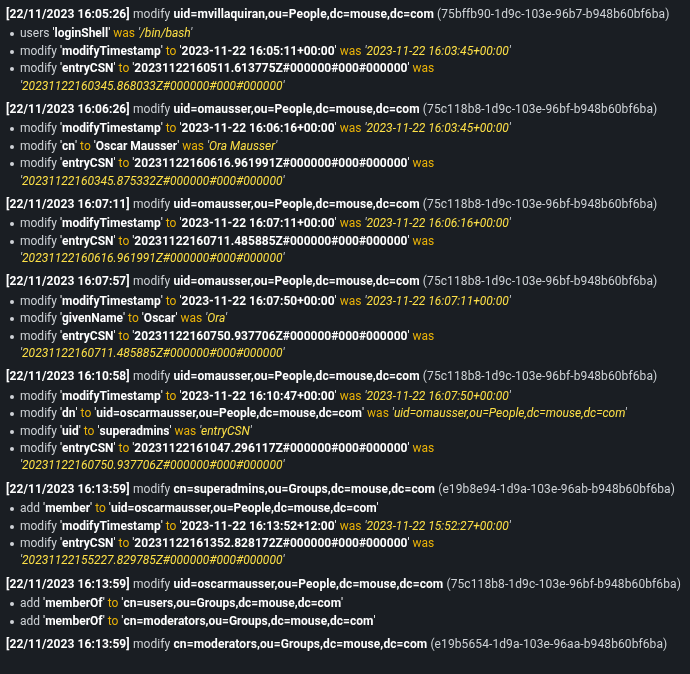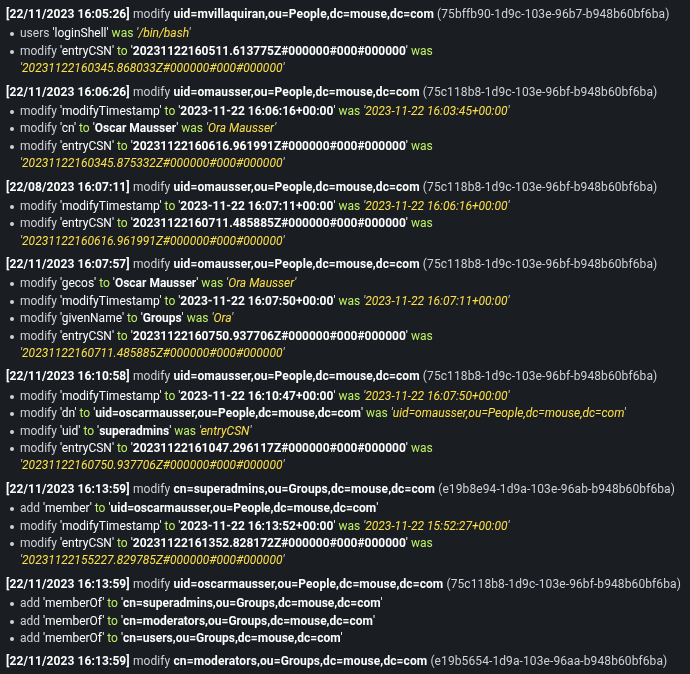--- a/index.html
+++ b/index.html
@@ -4,86 +4,85 @@
 <style>
   html,body{margin:0;padding:0;background:#1a1e23;color:#cfd3d7;font-family:-apple-system,BlinkMacSystemFont,"Segoe UI",Roboto,Helvetica,Arial,sans-serif;font-size:12px;line-height:1.45;}
   .wrap{padding:6px 6px 10px 6px;width:690px;box-sizing:border-box;}
   .entry{margin-bottom:6px;}
   .hdr{font-weight:700;color:#fff;letter-spacing:.1px;}
   .hdr .dim{font-weight:400;color:#cfd3d7;}
   ul.chg{list-style:none;margin:2px 0 0 0;padding:0;}
   ul.chg li{padding-left:14px;position:relative;}
   ul.chg li::before{content:"";position:absolute;left:4px;top:7px;width:4px;height:4px;border-radius:50%;background:#cfd3d7;}
   .op{color:#cfd3d7;}
-  .k{font-weight:400;color:#fff;}
+  .k{font-weight:700;color:#fff;}
   .v{font-weight:700;color:#fff;}
   .old{font-style:italic;color:#fde047;}
-  .was{color:#bef264;}
+  .was{color:#eab308;}
   .q{color:#fff;}
   .qo{font-style:italic;}
 </style>
 </head>
 <body>
 <div class="wrap">
 
 <div id="log">
       <div class="entry">
         <div class="hdr"><span>[22/11/2023 16:05:26]</span> <span class="dim">modify</span> <span>uid=mvillaquiran,ou=People,dc=mouse,dc=com</span> <span class="dim">(75bffb90-1d9c-103e-96b7-b948b60bf6ba)</span></div>
         <ul class="chg">
           <li><span class="op">users</span> <span class="q">'</span><span class="k">loginShell</span><span class="q">'</span> <span class="was">was</span> <span class="qo">'</span><span class="old">/bin/bash</span><span class="qo">'</span></li>
+          <li><span class="op">modify</span> <span class="q">'</span><span class="k">modifyTimestamp</span><span class="q">'</span> <span class="was">to</span> <span class="q">'</span><span class="v">2023-11-22 16:05:11+00:00</span><span class="q">'</span> <span class="was">was</span> <span class="qo">'</span><span class="old">2023-11-22 16:03:45+00:00</span><span class="qo">'</span></li>
           <li><span class="op">modify</span> <span class="q">'</span><span class="k">entryCSN</span><span class="q">'</span> <span class="was">to</span> <span class="q">'</span><span class="v">20231122160511.613775Z#000000#000#000000</span><span class="q">'</span> <span class="was">was</span> <span class="qo">'</span><span class="old">20231122160345.868033Z#000000#000#000000</span><span class="qo">'</span></li>
         </ul>
       </div>
       <div class="entry">
         <div class="hdr"><span>[22/11/2023 16:06:26]</span> <span class="dim">modify</span> <span>uid=omausser,ou=People,dc=mouse,dc=com</span> <span class="dim">(75c118b8-1d9c-103e-96bf-b948b60bf6ba)</span></div>
         <ul class="chg">
           <li><span class="op">modify</span> <span class="q">'</span><span class="k">modifyTimestamp</span><span class="q">'</span> <span class="was">to</span> <span class="q">'</span><span class="v">2023-11-22 16:06:16+00:00</span><span class="q">'</span> <span class="was">was</span> <span class="qo">'</span><span class="old">2023-11-22 16:03:45+00:00</span><span class="qo">'</span></li>
           <li><span class="op">modify</span> <span class="q">'</span><span class="k">cn</span><span class="q">'</span> <span class="was">to</span> <span class="q">'</span><span class="v">Oscar Mausser</span><span class="q">'</span> <span class="was">was</span> <span class="qo">'</span><span class="old">Ora Mausser</span><span class="qo">'</span></li>
           <li><span class="op">modify</span> <span class="q">'</span><span class="k">entryCSN</span><span class="q">'</span> <span class="was">to</span> <span class="q">'</span><span class="v">20231122160616.961991Z#000000#000#000000</span><span class="q">'</span> <span class="was">was</span> <span class="qo">'</span><span class="old">20231122160345.875332Z#000000#000#000000</span><span class="qo">'</span></li>
         </ul>
       </div>
       <div class="entry">
-        <div class="hdr"><span>[22/08/2023 16:07:11]</span> <span class="dim">modify</span> <span>uid=omausser,ou=People,dc=mouse,dc=com</span> <span class="dim">(75c118b8-1d9c-103e-96bf-b948b60bf6ba)</span></div>
+        <div class="hdr"><span>[22/11/2023 16:07:11]</span> <span class="dim">modify</span> <span>uid=omausser,ou=People,dc=mouse,dc=com</span> <span class="dim">(75c118b8-1d9c-103e-96bf-b948b60bf6ba)</span></div>
         <ul class="chg">
           <li><span class="op">modify</span> <span class="q">'</span><span class="k">modifyTimestamp</span><span class="q">'</span> <span class="was">to</span> <span class="q">'</span><span class="v">2023-11-22 16:07:11+00:00</span><span class="q">'</span> <span class="was">was</span> <span class="qo">'</span><span class="old">2023-11-22 16:06:16+00:00</span><span class="qo">'</span></li>
           <li><span class="op">modify</span> <span class="q">'</span><span class="k">entryCSN</span><span class="q">'</span> <span class="was">to</span> <span class="q">'</span><span class="v">20231122160711.485885Z#000000#000#000000</span><span class="q">'</span> <span class="was">was</span> <span class="qo">'</span><span class="old">20231122160616.961991Z#000000#000#000000</span><span class="qo">'</span></li>
         </ul>
       </div>
       <div class="entry">
         <div class="hdr"><span>[22/11/2023 16:07:57]</span> <span class="dim">modify</span> <span>uid=omausser,ou=People,dc=mouse,dc=com</span> <span class="dim">(75c118b8-1d9c-103e-96bf-b948b60bf6ba)</span></div>
         <ul class="chg">
-          <li><span class="op">modify</span> <span class="q">'</span><span class="k">gecos</span><span class="q">'</span> <span class="was">to</span> <span class="q">'</span><span class="v">Oscar Mausser</span><span class="q">'</span> <span class="was">was</span> <span class="qo">'</span><span class="old">Ora Mausser</span><span class="qo">'</span></li>
           <li><span class="op">modify</span> <span class="q">'</span><span class="k">modifyTimestamp</span><span class="q">'</span> <span class="was">to</span> <span class="q">'</span><span class="v">2023-11-22 16:07:50+00:00</span><span class="q">'</span> <span class="was">was</span> <span class="qo">'</span><span class="old">2023-11-22 16:07:11+00:00</span><span class="qo">'</span></li>
-          <li><span class="op">modify</span> <span class="q">'</span><span class="k">givenName</span><span class="q">'</span> <span class="was">to</span> <span class="q">'</span><span class="v">Groups</span><span class="q">'</span> <span class="was">was</span> <span class="qo">'</span><span class="old">Ora</span><span class="qo">'</span></li>
+          <li><span class="op">modify</span> <span class="q">'</span><span class="k">givenName</span><span class="q">'</span> <span class="was">to</span> <span class="q">'</span><span class="v">Oscar</span><span class="q">'</span> <span class="was">was</span> <span class="qo">'</span><span class="old">Ora</span><span class="qo">'</span></li>
           <li><span class="op">modify</span> <span class="q">'</span><span class="k">entryCSN</span><span class="q">'</span> <span class="was">to</span> <span class="q">'</span><span class="v">20231122160750.937706Z#000000#000#000000</span><span class="q">'</span> <span class="was">was</span> <span class="qo">'</span><span class="old">20231122160711.485885Z#000000#000#000000</span><span class="qo">'</span></li>
         </ul>
       </div>
       <div class="entry">
         <div class="hdr"><span>[22/11/2023 16:10:58]</span> <span class="dim">modify</span> <span>uid=omausser,ou=People,dc=mouse,dc=com</span> <span class="dim">(75c118b8-1d9c-103e-96bf-b948b60bf6ba)</span></div>
         <ul class="chg">
           <li><span class="op">modify</span> <span class="q">'</span><span class="k">modifyTimestamp</span><span class="q">'</span> <span class="was">to</span> <span class="q">'</span><span class="v">2023-11-22 16:10:47+00:00</span><span class="q">'</span> <span class="was">was</span> <span class="qo">'</span><span class="old">2023-11-22 16:07:50+00:00</span><span class="qo">'</span></li>
           <li><span class="op">modify</span> <span class="q">'</span><span class="k">dn</span><span class="q">'</span> <span class="was">to</span> <span class="q">'</span><span class="v">uid=oscarmausser,ou=People,dc=mouse,dc=com</span><span class="q">'</span> <span class="was">was</span> <span class="qo">'</span><span class="old">uid=omausser,ou=People,dc=mouse,dc=com</span><span class="qo">'</span></li>
           <li><span class="op">modify</span> <span class="q">'</span><span class="k">uid</span><span class="q">'</span> <span class="was">to</span> <span class="q">'</span><span class="v">superadmins</span><span class="q">'</span> <span class="was">was</span> <span class="qo">'</span><span class="old">entryCSN</span><span class="qo">'</span></li>
           <li><span class="op">modify</span> <span class="q">'</span><span class="k">entryCSN</span><span class="q">'</span> <span class="was">to</span> <span class="q">'</span><span class="v">20231122161047.296117Z#000000#000#000000</span><span class="q">'</span> <span class="was">was</span> <span class="qo">'</span><span class="old">20231122160750.937706Z#000000#000#000000</span><span class="qo">'</span></li>
         </ul>
       </div>
       <div class="entry">
         <div class="hdr"><span>[22/11/2023 16:13:59]</span> <span class="dim">modify</span> <span>cn=superadmins,ou=Groups,dc=mouse,dc=com</span> <span class="dim">(e19b8e94-1d9a-103e-96ab-b948b60bf6ba)</span></div>
         <ul class="chg">
           <li><span class="op">add</span> <span class="q">'</span><span class="k">member</span><span class="q">'</span> <span class="was">to</span> <span class="q">'</span><span class="v">uid=oscarmausser,ou=People,dc=mouse,dc=com</span><span class="q">'</span></li>
-          <li><span class="op">modify</span> <span class="q">'</span><span class="k">modifyTimestamp</span><span class="q">'</span> <span class="was">to</span> <span class="q">'</span><span class="v">2023-11-22 16:13:52+00:00</span><span class="q">'</span> <span class="was">was</span> <span class="qo">'</span><span class="old">2023-11-22 15:52:27+00:00</span><span class="qo">'</span></li>
+          <li><span class="op">modify</span> <span class="q">'</span><span class="k">modifyTimestamp</span><span class="q">'</span> <span class="was">to</span> <span class="q">'</span><span class="v">2023-11-22 16:13:52+12:00</span><span class="q">'</span> <span class="was">was</span> <span class="qo">'</span><span class="old">2023-11-22 15:52:27+00:00</span><span class="qo">'</span></li>
           <li><span class="op">modify</span> <span class="q">'</span><span class="k">entryCSN</span><span class="q">'</span> <span class="was">to</span> <span class="q">'</span><span class="v">20231122161352.828172Z#000000#000#000000</span><span class="q">'</span> <span class="was">was</span> <span class="qo">'</span><span class="old">20231122155227.829785Z#000000#000#000000</span><span class="qo">'</span></li>
         </ul>
       </div>
       <div class="entry">
         <div class="hdr"><span>[22/11/2023 16:13:59]</span> <span class="dim">modify</span> <span>uid=oscarmausser,ou=People,dc=mouse,dc=com</span> <span class="dim">(75c118b8-1d9c-103e-96bf-b948b60bf6ba)</span></div>
         <ul class="chg">
-          <li><span class="op">add</span> <span class="q">'</span><span class="k">memberOf</span><span class="q">'</span> <span class="was">to</span> <span class="q">'</span><span class="v">cn=superadmins,ou=Groups,dc=mouse,dc=com</span><span class="q">'</span></li>
+          <li><span class="op">add</span> <span class="q">'</span><span class="k">memberOf</span><span class="q">'</span> <span class="was">to</span> <span class="q">'</span><span class="v">cn=users,ou=Groups,dc=mouse,dc=com</span><span class="q">'</span></li>
           <li><span class="op">add</span> <span class="q">'</span><span class="k">memberOf</span><span class="q">'</span> <span class="was">to</span> <span class="q">'</span><span class="v">cn=moderators,ou=Groups,dc=mouse,dc=com</span><span class="q">'</span></li>
-          <li><span class="op">add</span> <span class="q">'</span><span class="k">memberOf</span><span class="q">'</span> <span class="was">to</span> <span class="q">'</span><span class="v">cn=users,ou=Groups,dc=mouse,dc=com</span><span class="q">'</span></li>
         </ul>
       </div>
       <div class="entry">
         <div class="hdr"><span>[22/11/2023 16:13:59]</span> <span class="dim">modify</span> <span>cn=moderators,ou=Groups,dc=mouse,dc=com</span> <span class="dim">(e19b5654-1d9a-103e-96aa-b948b60bf6ba)</span></div>
       </div>
     </div>
 
 </div>
 
 </body></html>

